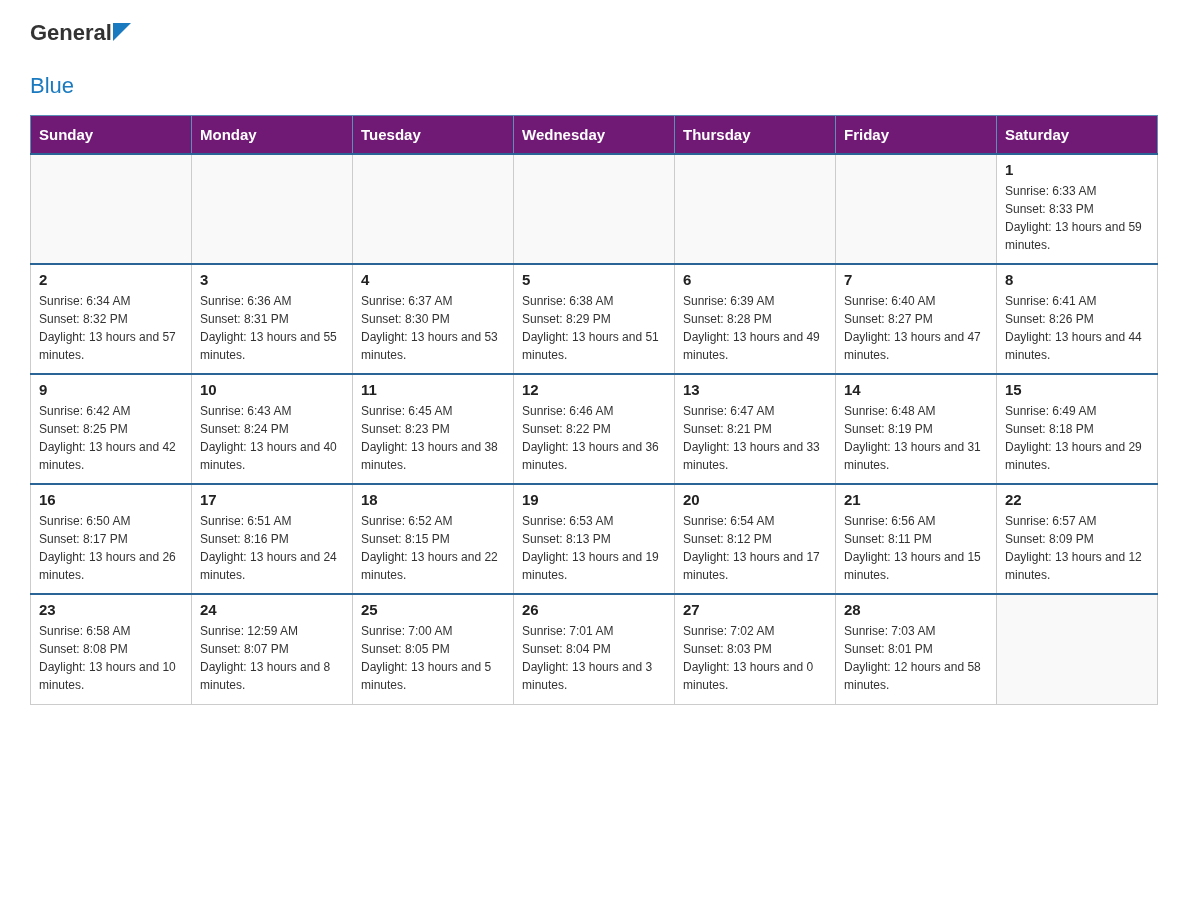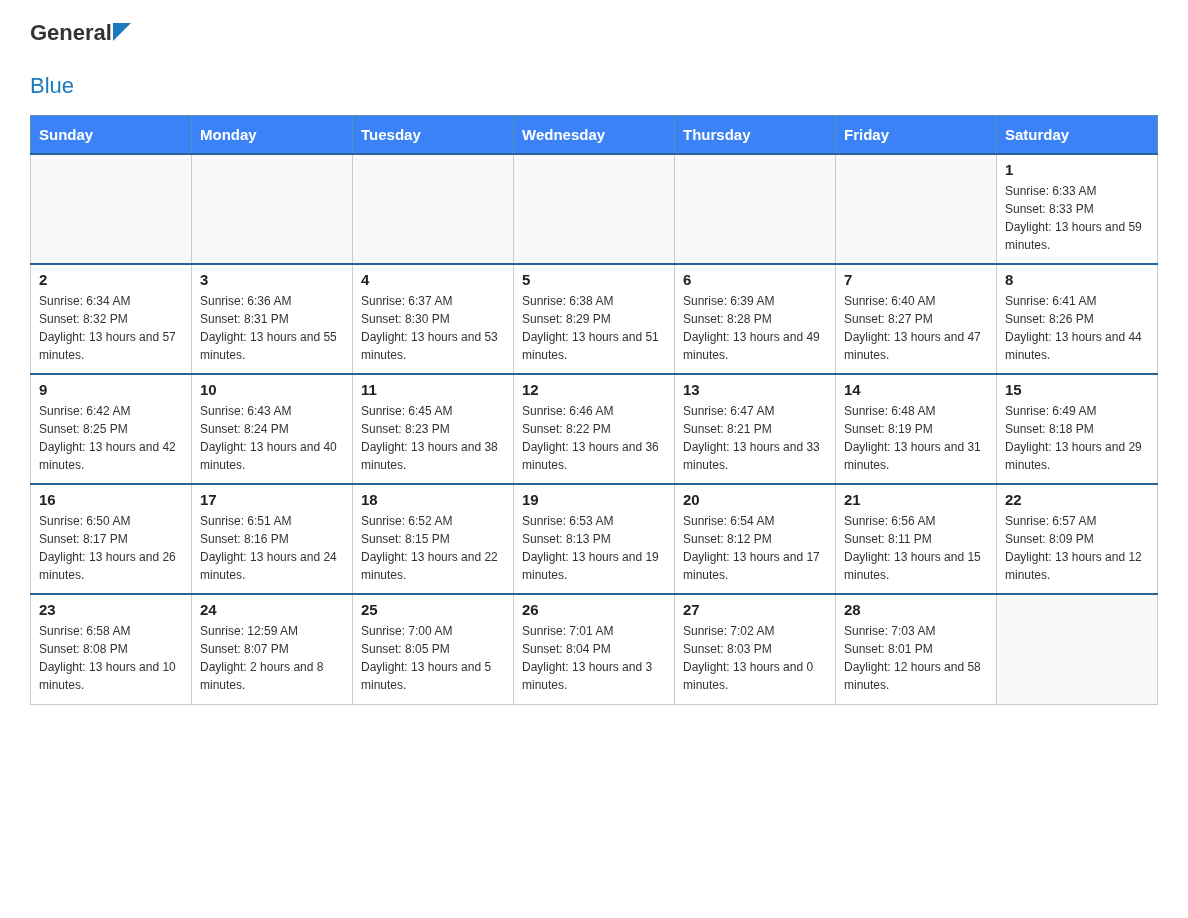--- a/index.html
+++ b/index.html
@@ -39,21 +39,21 @@
       font-weight: normal;
       color: #444;
       margin-top: 4px;
     }
     .calendar {
       width: 100%;
       border-collapse: collapse;
       border: 1px solid #aaa;
     }
     .calendar th {
-      background-color: #3b82f6;
+      background-color: #701a75;
       color: #fff;
       padding: 10px 8px;
       text-align: left;
       font-size: 15px;
       border: 1px solid #5a90b8;
     }
     .calendar td {
       border: 1px solid #ccc;
       vertical-align: top;
       padding: 6px 8px;
@@ -210,21 +210,21 @@
           <div class="day-info"><span>Sunrise: 6:57 AM</span><br><span>Sunset: 8:09 PM</span><br><span>Daylight: 13 hours and 12 minutes.</span></div>
         </td>
       </tr>
       <tr class="week-row">
         <td>
           <span class="day-number">23</span>
           <div class="day-info"><span>Sunrise: 6:58 AM</span><br><span>Sunset: 8:08 PM</span><br><span>Daylight: 13 hours and 10 minutes.</span></div>
         </td>
         <td>
           <span class="day-number">24</span>
-          <div class="day-info"><span>Sunrise: 12:59 AM</span><br><span>Sunset: 8:07 PM</span><br><span>Daylight: 2 hours and 8 minutes.</span></div>
+          <div class="day-info"><span>Sunrise: 12:59 AM</span><br><span>Sunset: 8:07 PM</span><br><span>Daylight: 13 hours and 8 minutes.</span></div>
         </td>
         <td>
           <span class="day-number">25</span>
           <div class="day-info"><span>Sunrise: 7:00 AM</span><br><span>Sunset: 8:05 PM</span><br><span>Daylight: 13 hours and 5 minutes.</span></div>
         </td>
         <td>
           <span class="day-number">26</span>
           <div class="day-info"><span>Sunrise: 7:01 AM</span><br><span>Sunset: 8:04 PM</span><br><span>Daylight: 13 hours and 3 minutes.</span></div>
         </td>
         <td>

